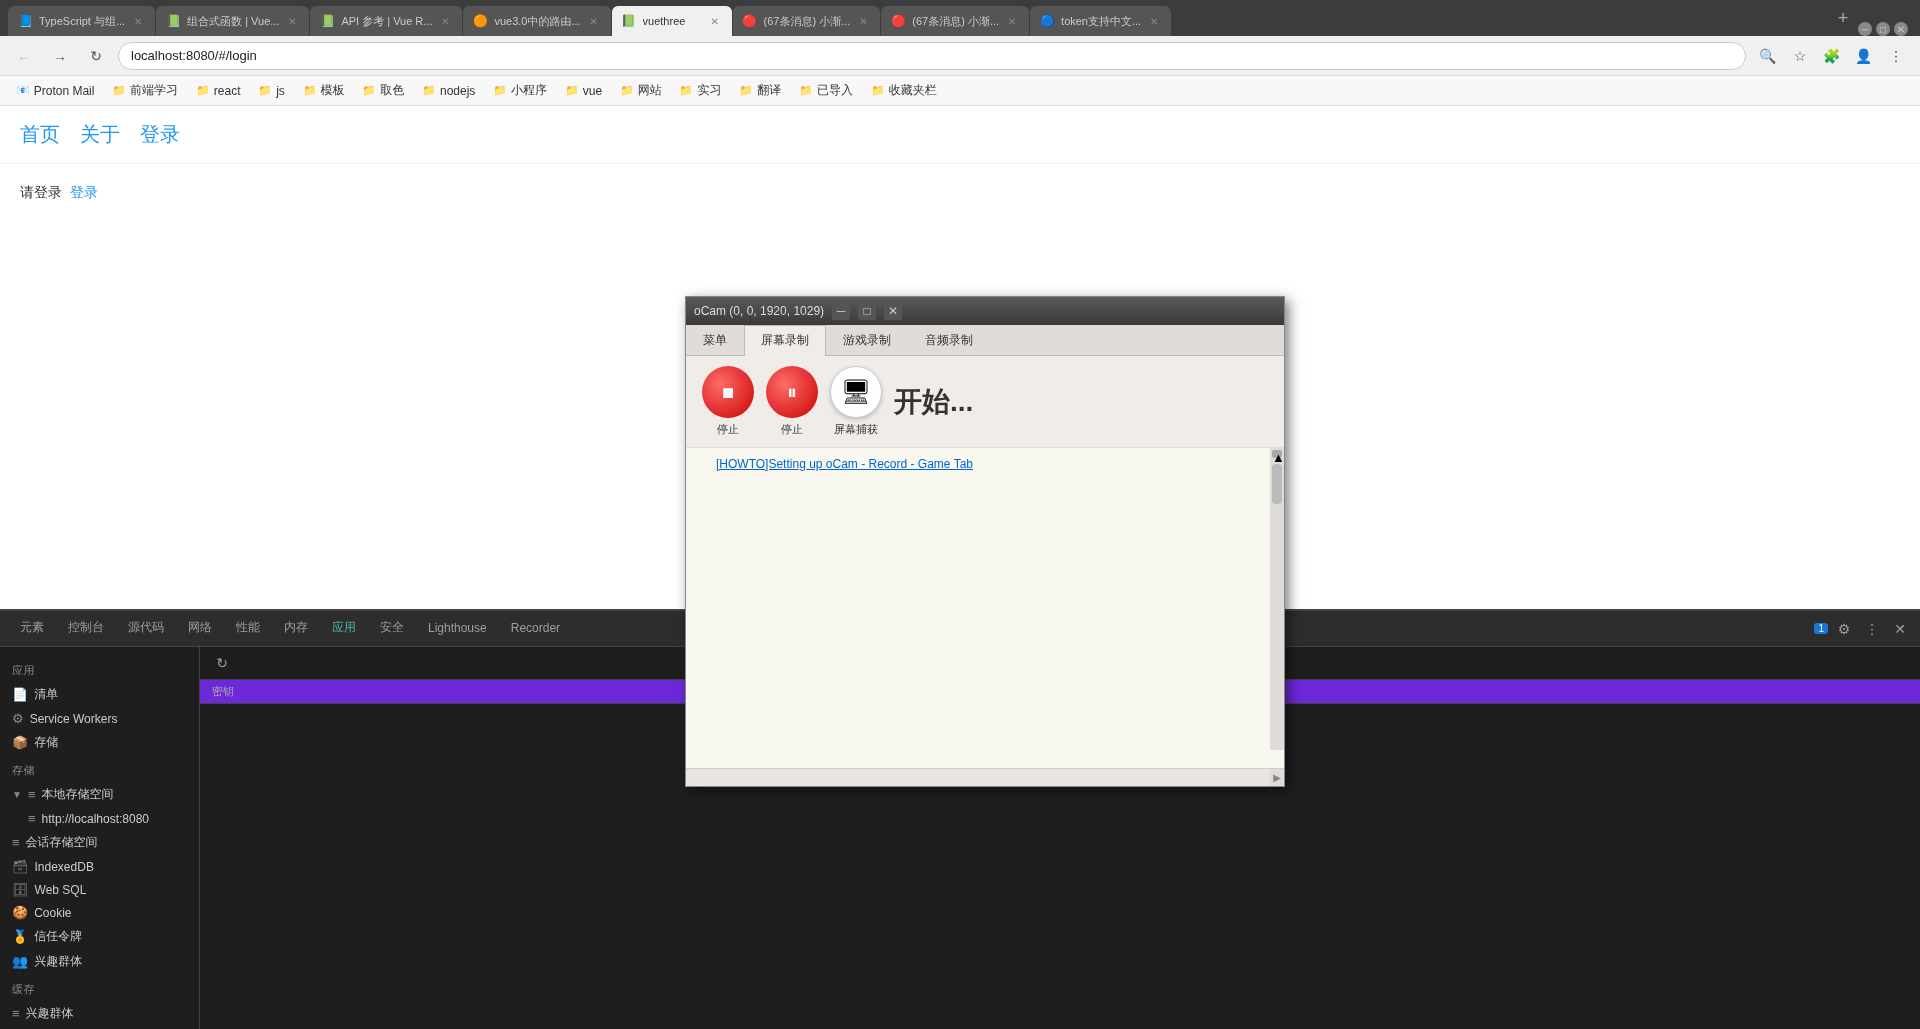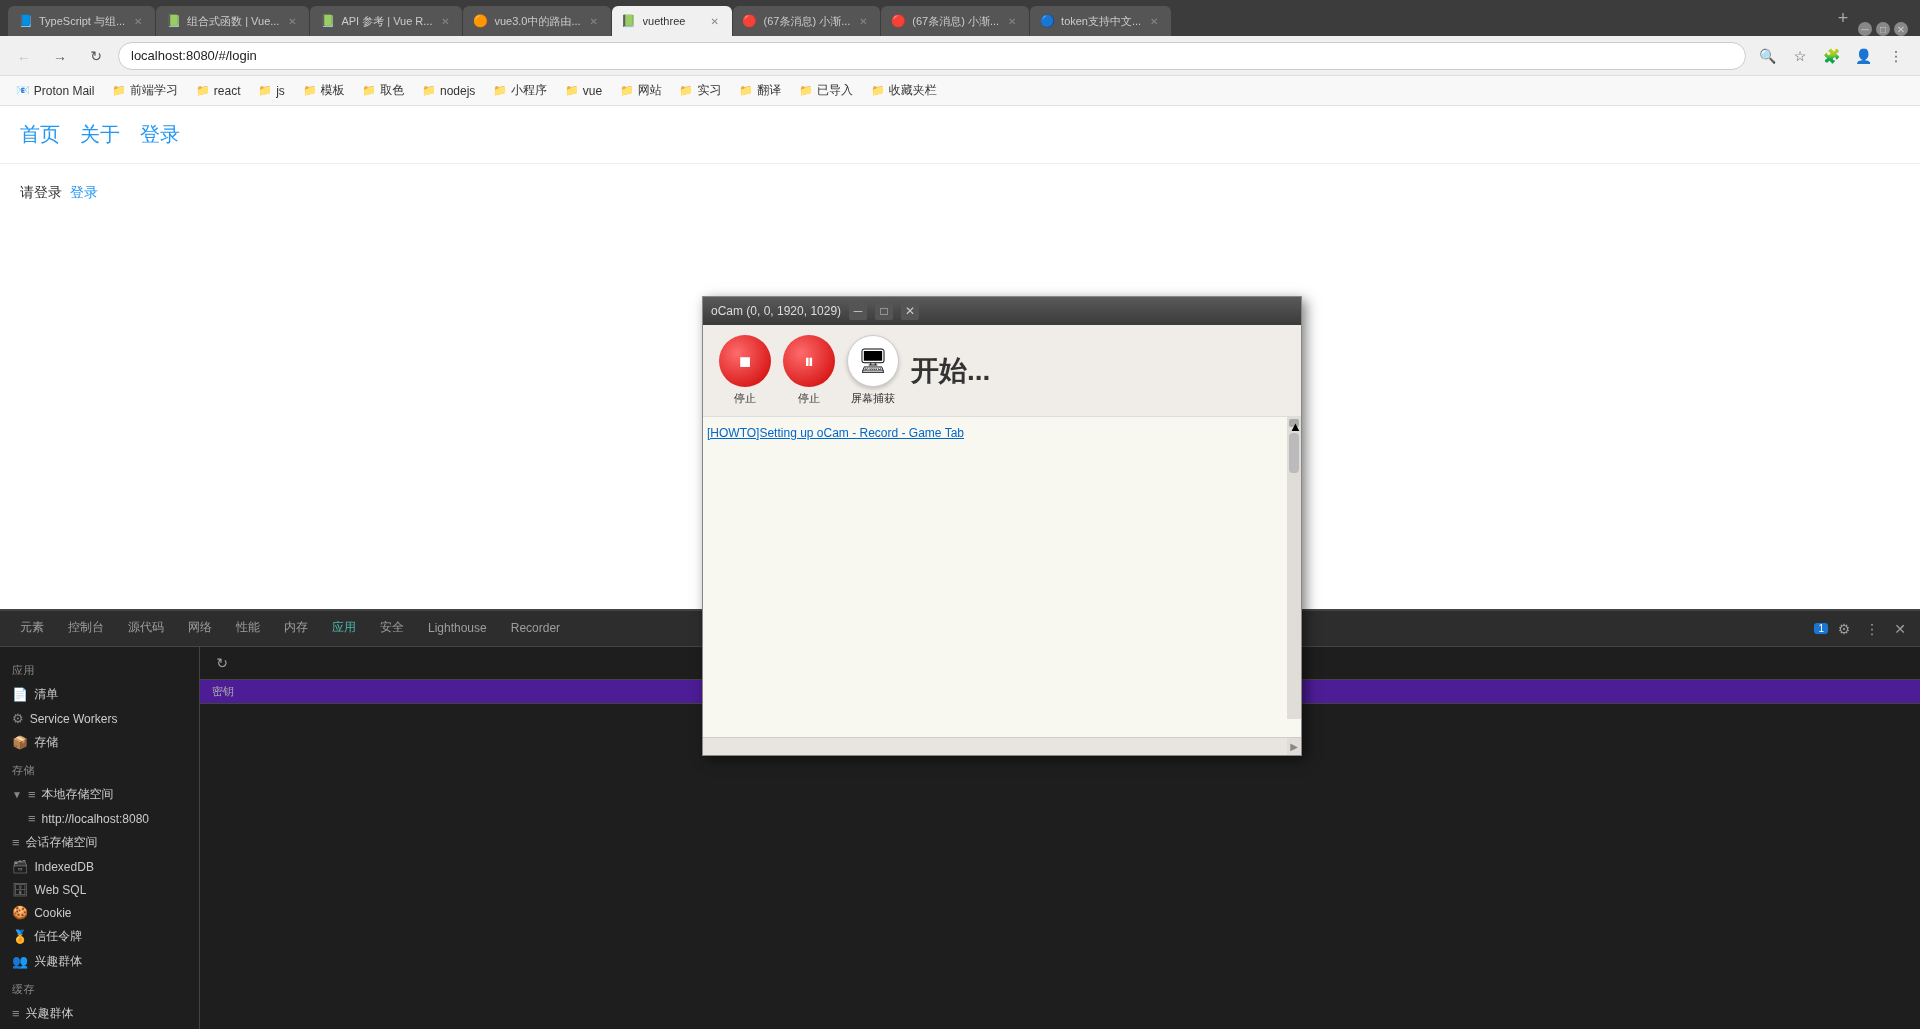--- a/index.html
+++ b/index.html
@@ -316,34 +316,34 @@
       padding: 0;
       overflow: auto;
       color: #ccc;
     }
 
     .content-table {
       width: 100%;
       border-collapse: collapse;
     }
     .content-table th {
-      background: #4c1d95;
+      background: #6d28d9;
       color: #aaa;
       font-size: 11px;
       padding: 4px 12px;
       text-align: left;
       border-bottom: 1px solid #444;
       font-weight: normal;
     }
 
     
     .ocam-window {
       position: absolute;
       top: 190px;
-      left: 702px;
+      left: 685px;
       width: 600px;
       background: #f0ede8;
       border: 1px solid #888;
       box-shadow: 4px 4px 12px rgba(0,0,0,0.5);
       z-index: 1000;
     }
 
     .ocam-titlebar {
       background: linear-gradient(to bottom, #5a5a5a, #3a3a3a);
       height: 28px;
@@ -420,21 +420,21 @@
       color: #333;
     }
 
     .ocam-status-text {
       font-size: 28px;
       font-weight: bold;
       color: #333;
     }
 
     .ocam-link-area {
-      padding: 8px 4px;
+      padding: 8px 30px;
       background: #f8f8f0;
       min-height: 300px;
     }
 
     .ocam-link {
       color: #0066cc;
       text-decoration: underline;
       font-size: 12px;
       cursor: pointer;
     }
@@ -700,20 +700,26 @@
 
     <div class="ocam-window">
 
       <div class="ocam-titlebar">
         <span>oCam (0, 0, 1920, 1029)</span>
         <div class="ocam-btn">─</div>
         <div class="ocam-btn">□</div>
         <div class="ocam-btn">✕</div>
       </div>
 
+      <div class="ocam-tabs">
+        <div class="ocam-tab">菜单</div>
+        <div class="ocam-tab active">屏幕录制</div>
+        <div class="ocam-tab">游戏录制</div>
+        <div class="ocam-tab">音频录制</div>
+      </div>
 
       <div class="ocam-toolbar">
 
         <div class="ocam-btn-large">
           <div class="ocam-btn-circle ocam-btn-stop">
             <span style="color:#fff; font-size:20px;">■</span>
           </div>
           <div class="ocam-btn-label">停止</div>
         </div>
 

